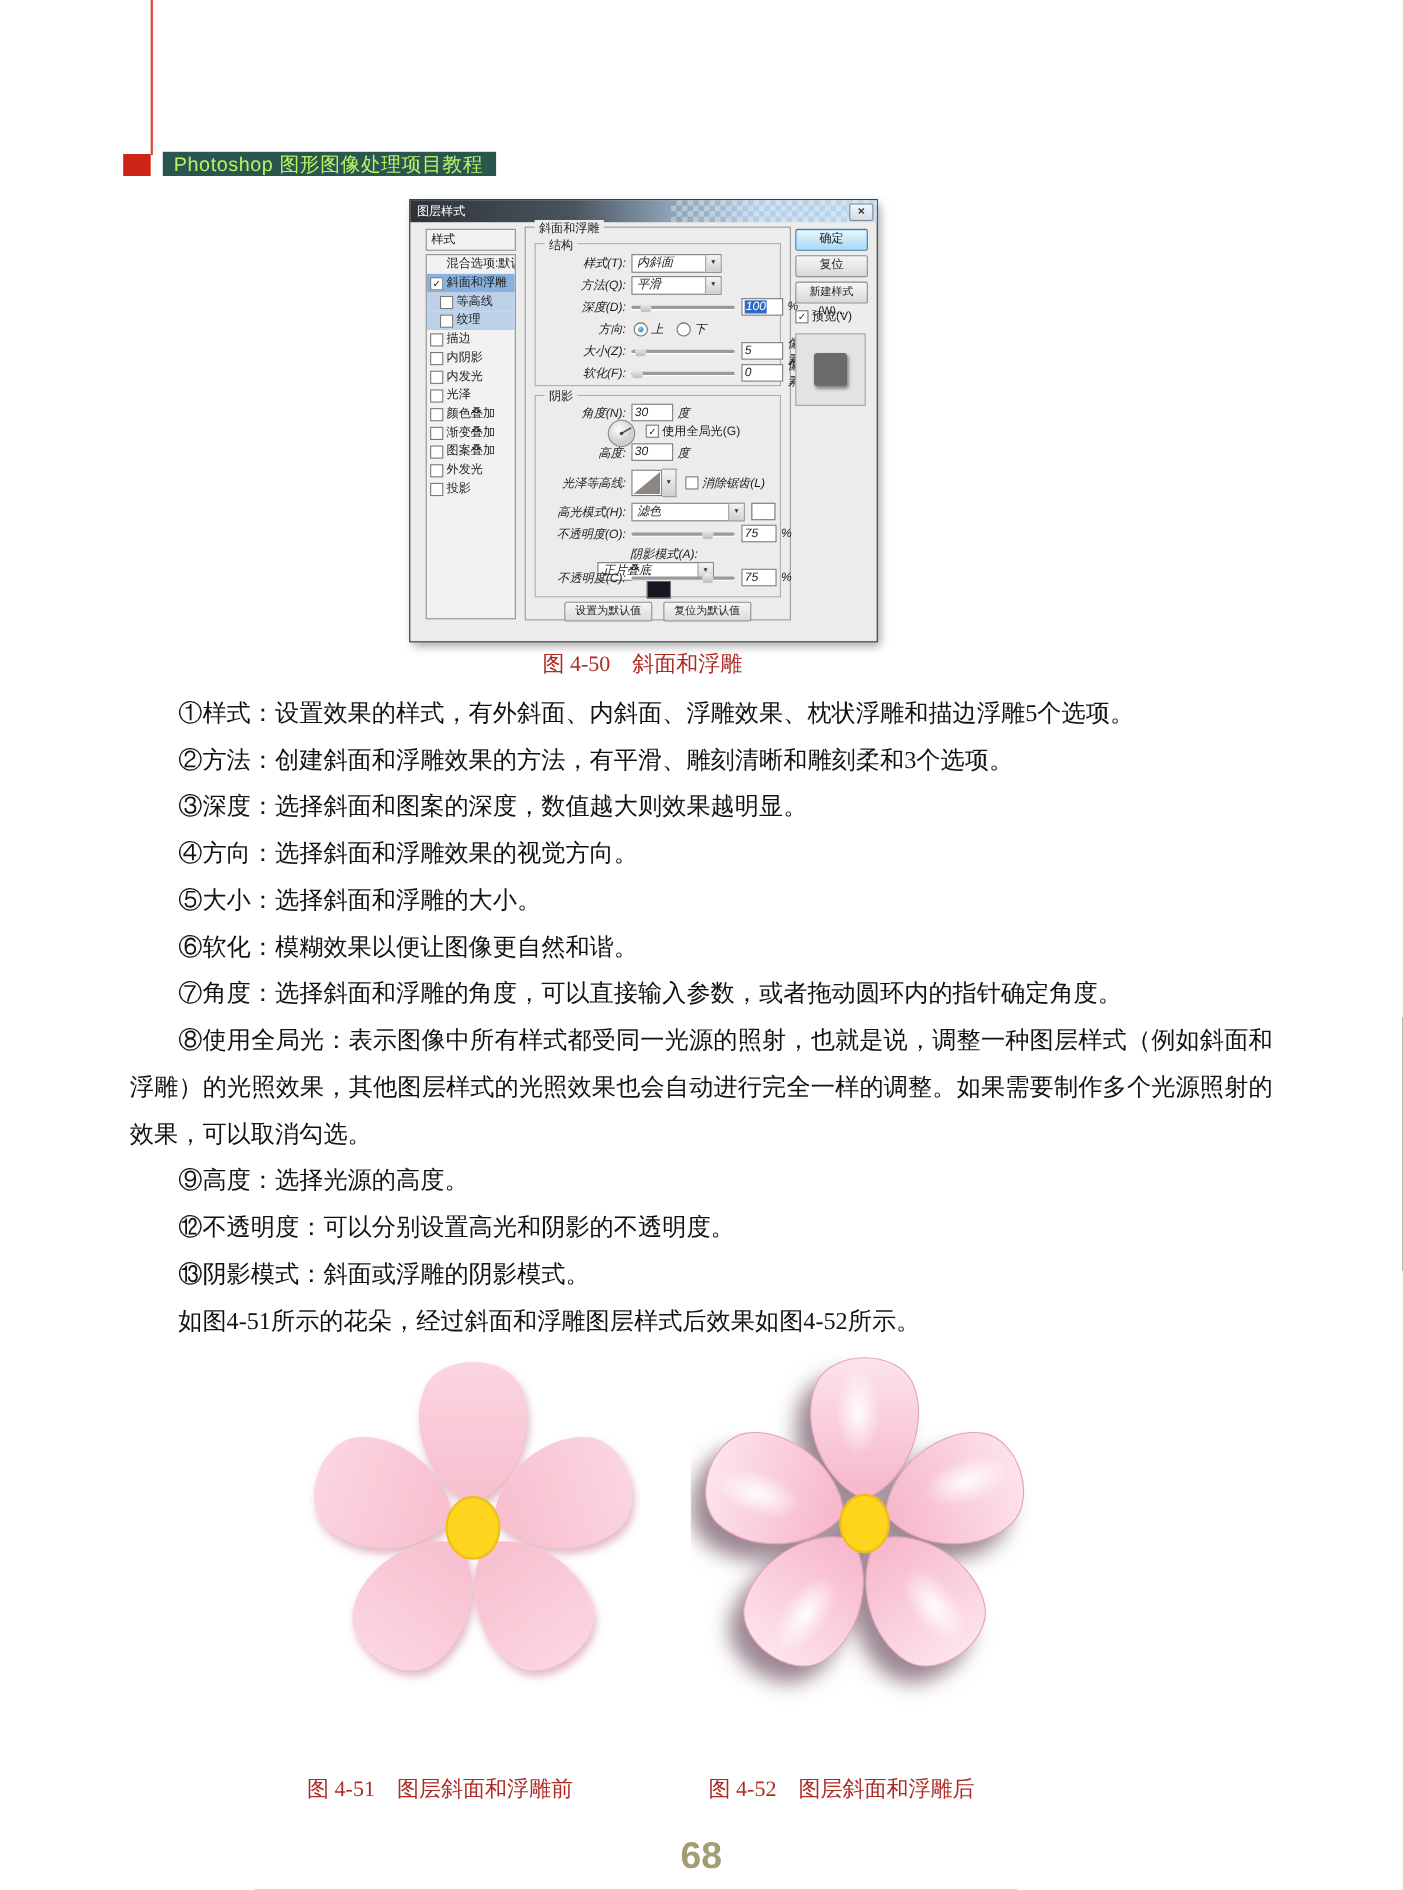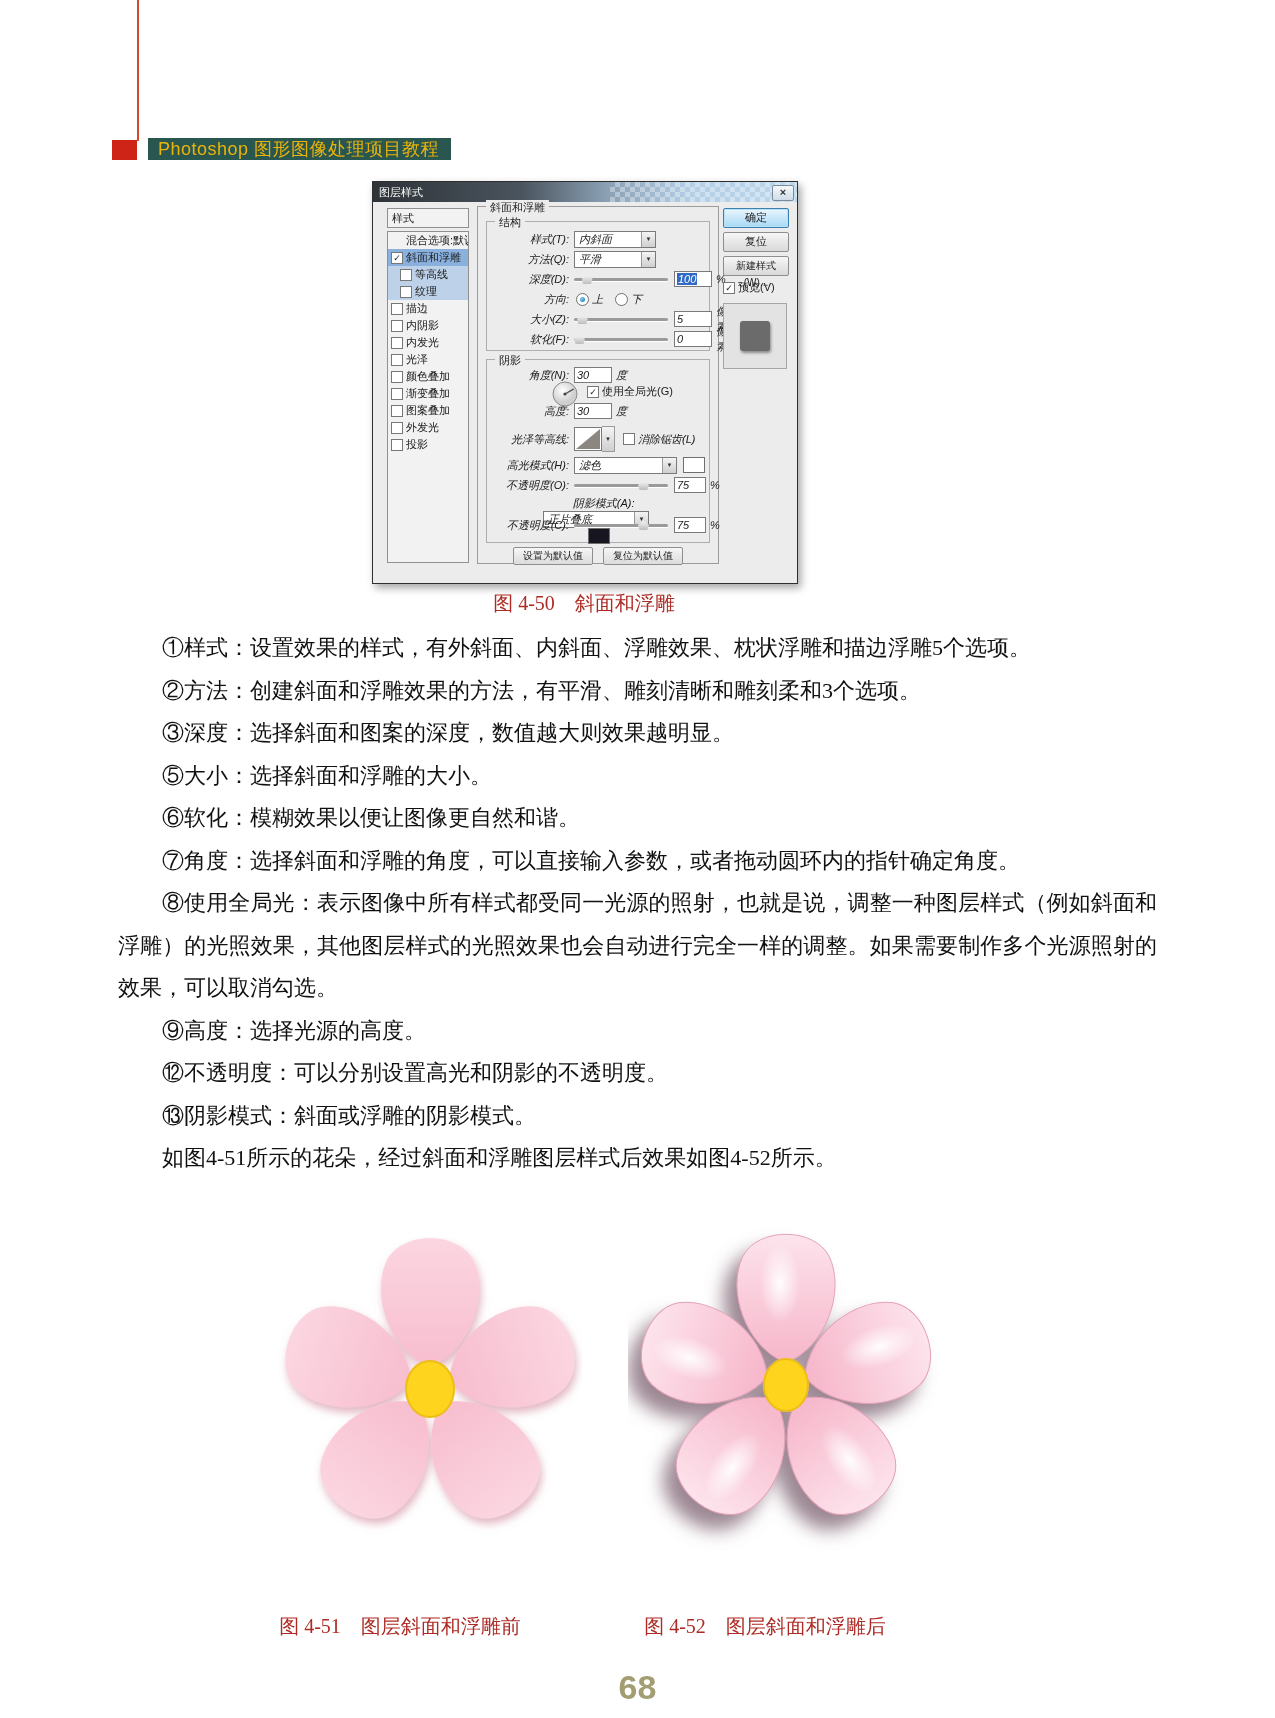--- a/index.html
+++ b/index.html
@@ -2,21 +2,21 @@
 <html><head>
 <meta charset="utf-8">
 <style>
   html,body{margin:0;padding:0;background:#888;}
   .page{position:relative;width:1275px;height:1718px;background:#ffffff;overflow:hidden;
         font-family:"Liberation Sans","DejaVu Sans",sans-serif;}
   
   .redline{position:absolute;left:137px;top:0;width:2px;height:141px;background:#d6472b;}
   .redsq{position:absolute;left:112px;top:140px;width:25px;height:20px;background:#ce2417;}
   .band{position:absolute;left:148px;top:138px;height:22px;line-height:23px;background:#2a5650;
-        color:#eab308;font-size:18px;padding:0 12px 0 10px;letter-spacing:.5px;}
+        color:#bef264;font-size:18px;padding:0 12px 0 10px;letter-spacing:.5px;}
   .fig-caption{position:absolute;color:#ad2b24;font-size:20px;
         font-family:"Liberation Serif","DejaVu Serif",serif;text-align:center;}
   .cap50{left:372px;top:590px;width:424px;}
   .cap51{left:220px;top:1613px;width:360px;}
   .cap52{left:585px;top:1613px;width:360px;}
   .pagenum{position:absolute;left:0;top:1668px;width:100%;text-align:center;
         font-size:34px;font-weight:bold;color:#a29d72;}
   
   .bodytext{position:absolute;left:118px;top:627px;width:1039px;
         font-family:"Liberation Serif","DejaVu Serif",serif;font-size:22px;
@@ -352,20 +352,21 @@
   <div class="fig-caption cap50">图 4-50　斜面和浮雕</div>
 
   <div class="bodytext">
 
       <div class="para">①样式：设置效果的样式，有外斜面、内斜面、浮雕效果、枕状浮雕和描边浮雕5个选项。</div>
 
       <div class="para">②方法：创建斜面和浮雕效果的方法，有平滑、雕刻清晰和雕刻柔和3个选项。</div>
 
       <div class="para">③深度：选择斜面和图案的深度，数值越大则效果越明显。</div>
 
+      <div class="para">④方向：选择斜面和浮雕效果的视觉方向。</div>
 
       <div class="para">⑤大小：选择斜面和浮雕的大小。</div>
 
       <div class="para">⑥软化：模糊效果以便让图像更自然和谐。</div>
 
       <div class="para">⑦角度：选择斜面和浮雕的角度，可以直接输入参数，或者拖动圆环内的指针确定角度。</div>
 
       <div class="para">⑧使用全局光：表示图像中所有样式都受同一光源的照射，也就是说，调整一种图层样式（例如斜面和浮雕）的光照效果，其他图层样式的光照效果也会自动进行完全一样的调整。如果需要制作多个光源照射的效果，可以取消勾选。</div>
 
       <div class="para">⑨高度：选择光源的高度。</div>

